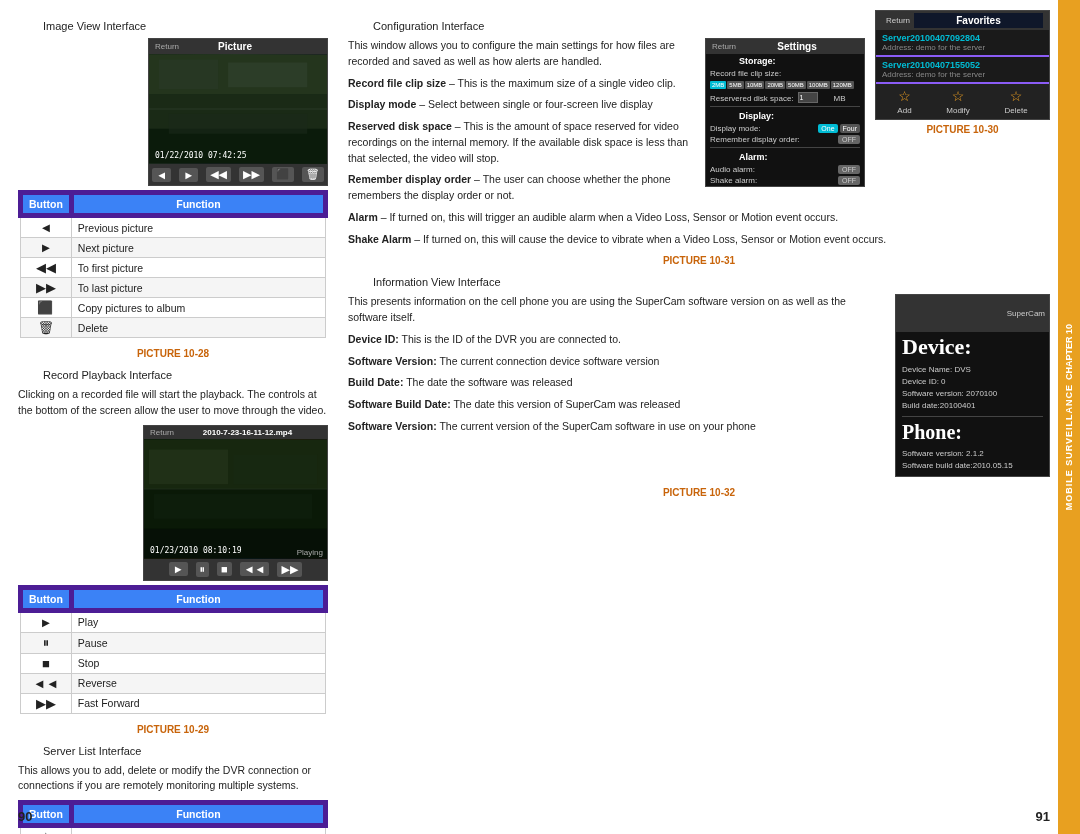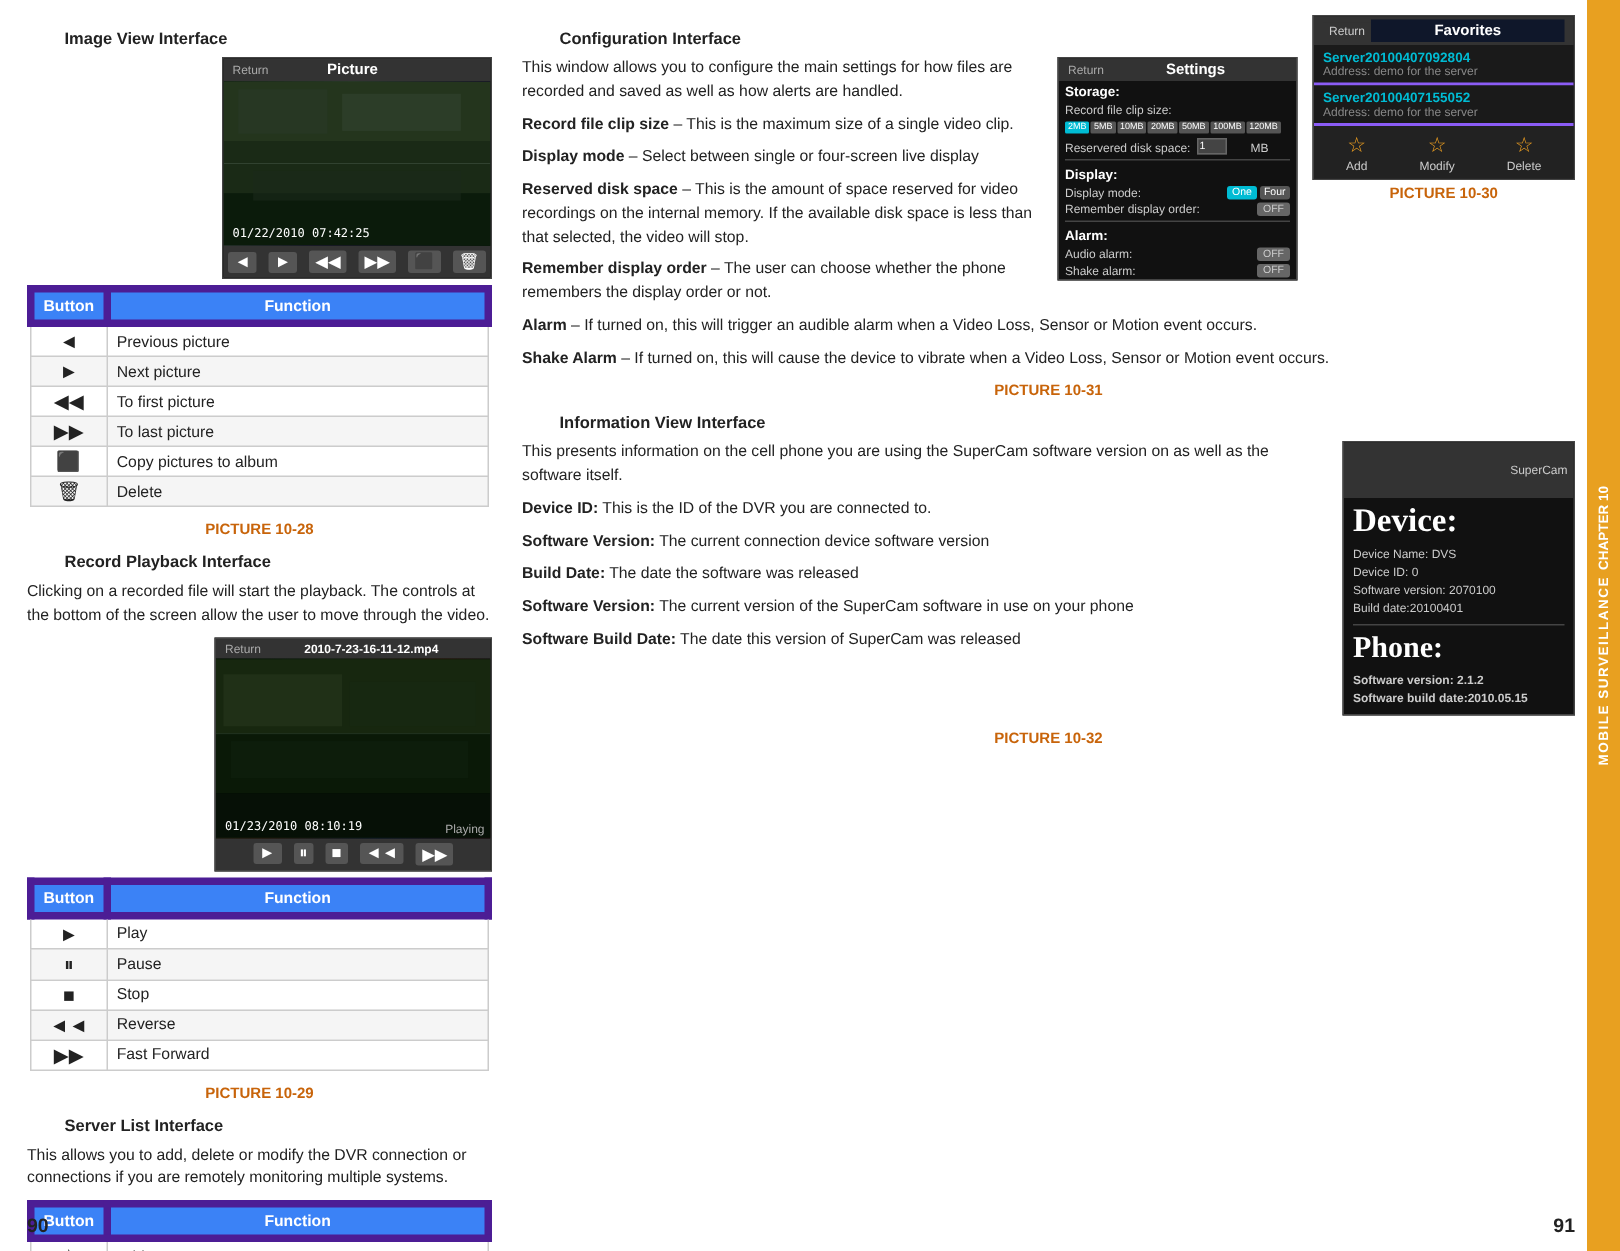--- a/index.html
+++ b/index.html
@@ -71,21 +71,21 @@
       width: 310px;
       flex-shrink: 0;
     }
 
     .col-right {
       flex: 1;
     }
 
     
     .section-title {
-      font-weight: bold;
+      font-weight: normal;
       font-size: 11px;
       margin-bottom: 6px;
       margin-top: 10px;
       padding-left: 25px;
     }
 
     
     .func-table {
       width: 100%;
       border-collapse: collapse;
@@ -305,20 +305,21 @@
       font-size: 10px;
       font-weight: bold;
       flex: 1;
       text-align: center;
     }
     .settings-section-label {
       color: #fff;
       font-size: 9px;
       padding: 2px 4px;
       font-weight: bold;
+      margin-left: 29px;
     }
     .settings-row {
       display: flex;
       align-items: center;
       padding: 1px 4px;
       font-size: 8px;
       color: #ccc;
       justify-content: space-between;
     }
     .settings-btns {
@@ -421,21 +422,20 @@
       font-weight: bold;
       padding: 2px 6px;
       font-family: serif;
     }
     .phone-info {
       padding: 2px 6px;
       font-size: 8px;
       color: #ccc;
       line-height: 1.5;
       padding-bottom: 4px;
-      font-weight: bold;
     }
 
     .pic-caption-orange {
       color: #c8640a;
       font-weight: bold;
       font-size: 10px;
       text-align: center;
       margin-top: 2px;
       margin-bottom: 6px;
     }
@@ -753,22 +753,22 @@
                   <div>Software version:  2.1.2</div>
                   <div>Software build date:2010.05.15</div>
                 </div>
             </div>
 
             <div class="body-text">This presents information on the cell phone you are using the SuperCam software version on as well as the software itself.</div>
             <div id="info-sections-container">
                 <p class="body-text"><span class="bold-term">Device ID:</span><span> This is the ID of the DVR you are connected to.</span></p>
                 <p class="body-text"><span class="bold-term">Software Version:</span><span> The current connection device software version</span></p>
                 <p class="body-text"><span class="bold-term">Build Date:</span><span> The date the software was released</span></p>
+                <p class="body-text"><span class="bold-term">Software Build Date:</span><span> The date this version of SuperCam was released</span></p>
                 <p class="body-text"><span class="bold-term">Software Version:</span><span> The current version of the SuperCam software in use on your phone</span></p>
-                <p class="body-text"><span class="bold-term">Software Build Date:</span><span> The date this version of SuperCam was released</span></p>
               </div>
           </div>
           <div style="clear:both;"></div>
           <div class="pic-caption-orange">PICTURE 10-32</div>
         </div>
 
       </div>
 
     </div>
 

